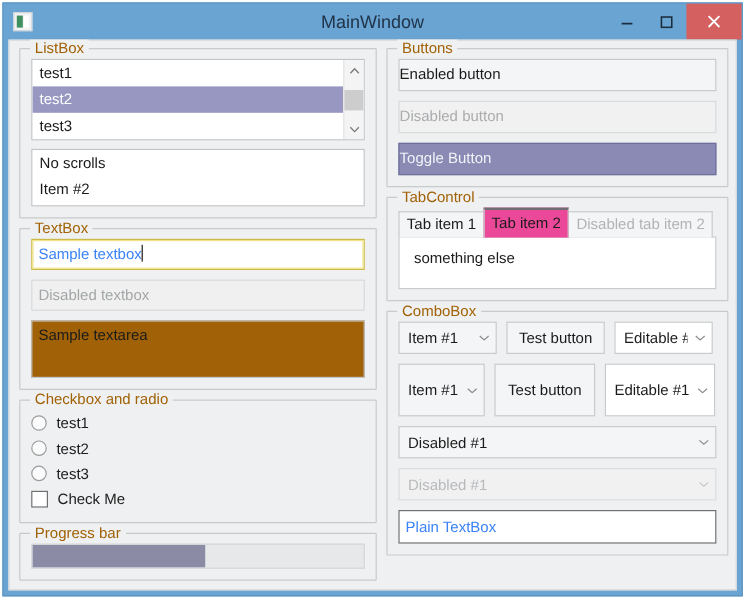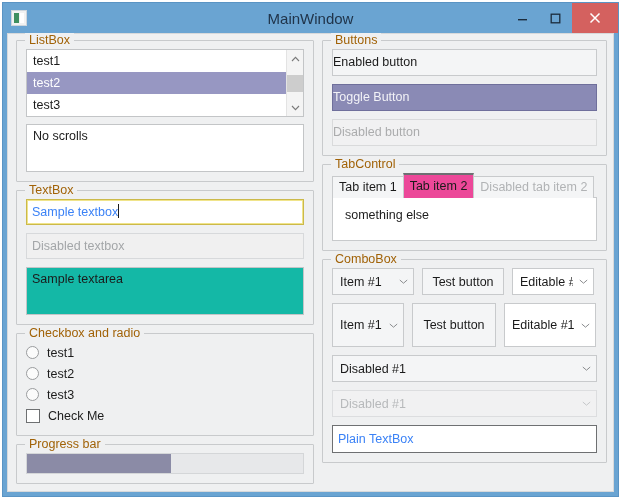--- a/index.html
+++ b/index.html
@@ -199,21 +199,21 @@
   }
   .caret {
     display: inline-block;
     width: 1px;
     height: 14px;
     background: #1b1b1b;
     vertical-align: -2px;
     margin-left: 0px;
   }
   .textarea {
-    background: #14b8a6;
+    background: #a16207;
     border: 1px solid #c3c5c7;
     box-sizing: border-box;
     height: 48px;
     padding: 4px 5px;
     font-size: 12.5px;
     color: #1b1b1b;
   }
 
   
   .btn {
@@ -416,20 +416,21 @@
                 <svg width="9" height="6" viewBox="0 0 9 6">
                     <path d="M1 1 L4.5 4.7 L8 1" stroke="currentColor" stroke-width="1.1" fill="none"></path>
                   </svg>
               </div>
             </div>
           </div>
 
           <div class="listbox" style="height:48px; margin-top:7px">
             <div class="items">
               <div class="li">No scrolls</div>
+              <div class="li">Item #2</div>
             </div>
           </div>
         </div>
 
         <div class="group">
           <div class="glabel">TextBox</div>
 
           <div class="tb focused"><span>Sample textbox</span><span class="caret"></span></div>
 
           <div class="tb disabled" style="margin-top:8px">Disabled textbox</div>
@@ -465,22 +466,22 @@
           </div>
         </div>
 
       </div>
 
       <div class="col-right">
 
         <div class="group">
           <div class="glabel">Buttons</div>
           <div class="btn">Enabled button</div>
+          <div class="btn disabled" style="margin-top:8px">Disabled button</div>
           <div class="btn toggle" style="margin-top:8px">Toggle Button</div>
-          <div class="btn disabled" style="margin-top:8px">Disabled button</div>
         </div>
 
         <div class="group">
           <div class="glabel">TabControl</div>
           <div class="tabstrip">
             <div class="tab">Tab item 1</div>
             <div class="tab active">Tab item 2</div>
             <div class="tab disabled">Disabled tab item 2</div>
           </div>
           <div class="tabpanel">something else</div>

